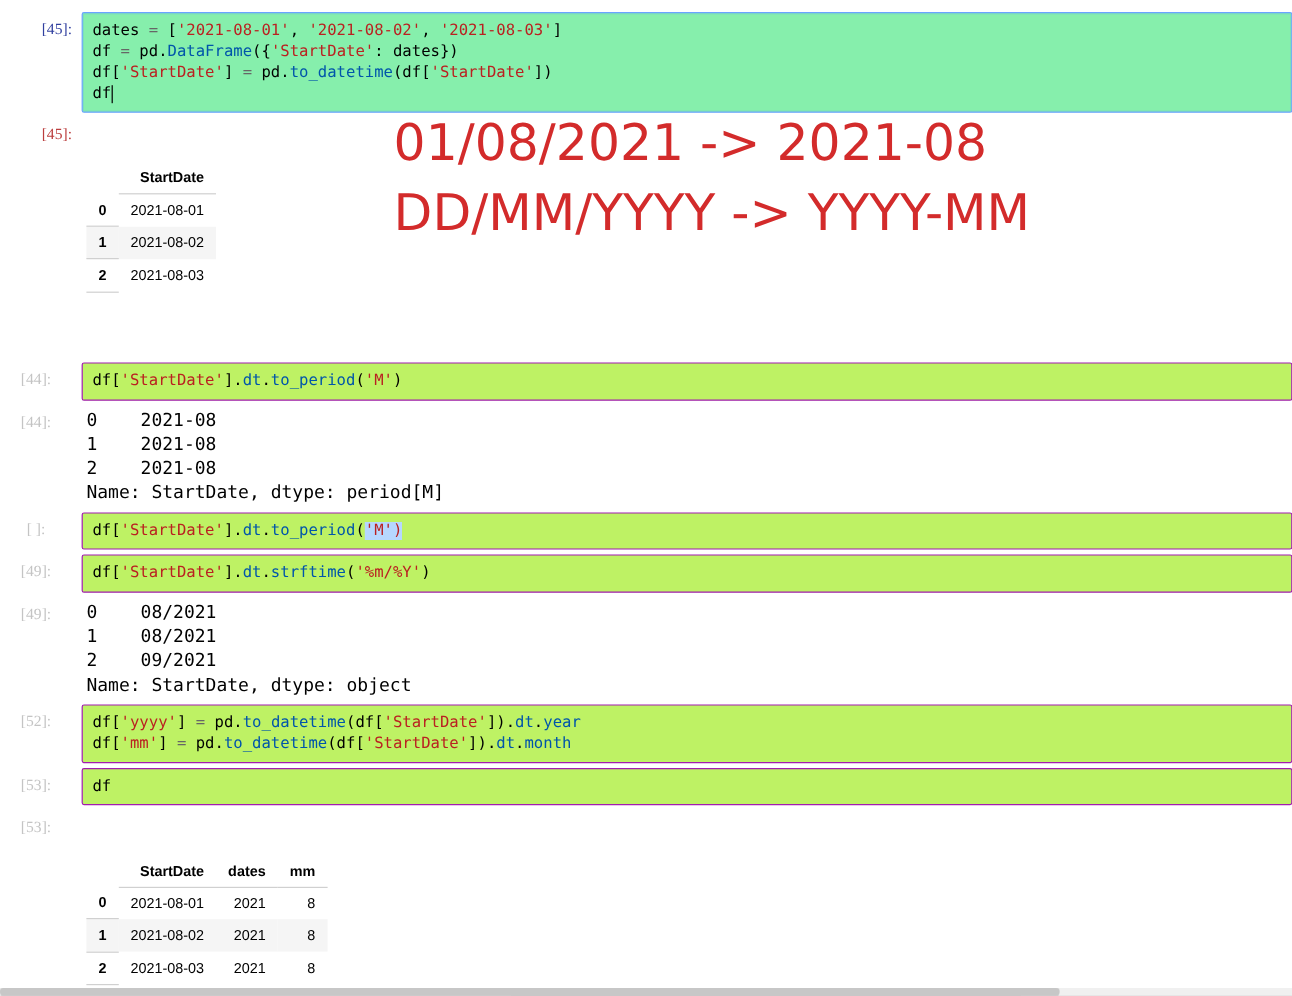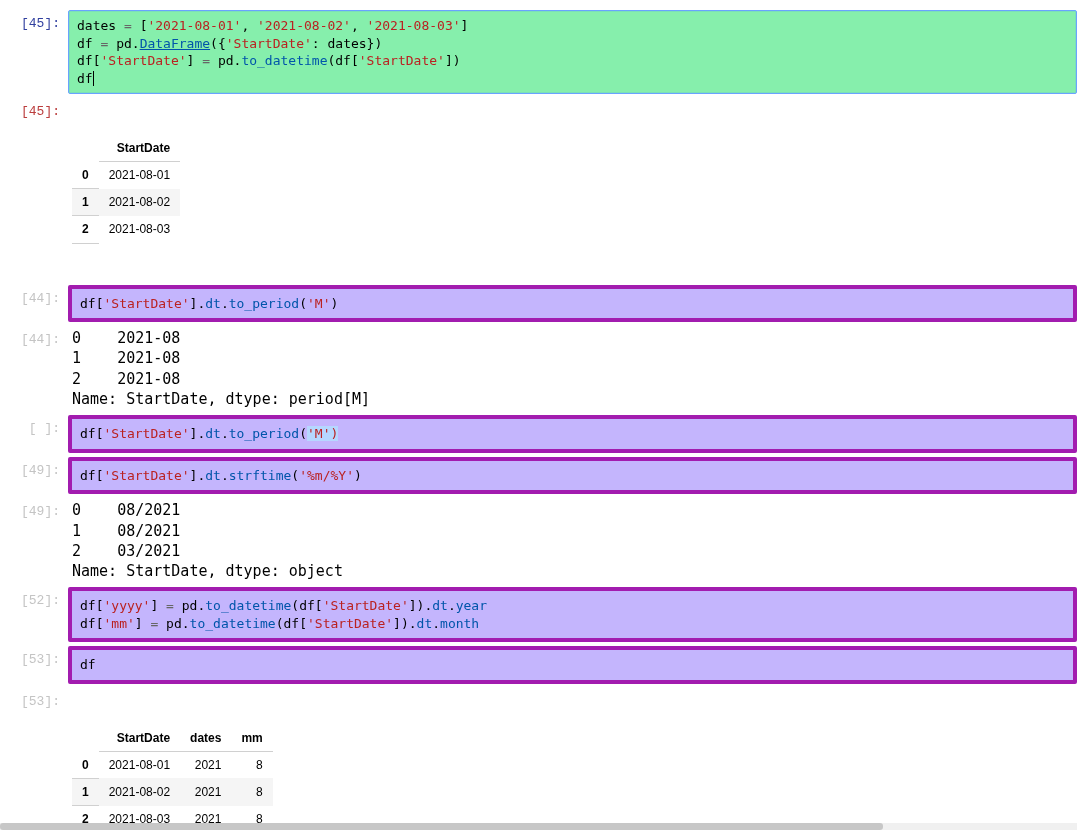--- a/index.html
+++ b/index.html
@@ -1,38 +1,38 @@
 <!DOCTYPE html>
 <html><head>
 <meta charset="utf-8">
 <style>
   html,body{margin:0;padding:0;background:#fff;font-family:"Helvetica Neue",Helvetica,Arial,sans-serif;color:#000;}
   .notebook{padding:10px 0 0 0;}
   .title{font-size:28px;font-weight:700;margin:8px 0 18px 65px;}
   .cell{display:flex;align-items:flex-start;margin-bottom:4px;}
-  .prompt{width:60px;min-width:60px;text-align:right;padding:6px 8px 0 0;font-family:Liberation Mono, monospace;font-size:13px;color:#303F9F;}
+  .prompt{width:60px;min-width:60px;text-align:right;padding:6px 8px 0 0;font-family:Liberation Serif, serif;font-size:13px;color:#303F9F;}
   .prompt.out{color:#bb3d3d;}
-  .prompt.faded{color:#c4c4c4;}
-  .input-area{flex:1;border:4px solid #a21caf;border-radius:2px;background:#c4b5fd;padding:6px 8px;font-family:Menlo,Consolas,monospace;font-size:13px;line-height:1.35;overflow:auto;}
+  .prompt.faded{color:#c4c4c4;text-align:center;}
+  .input-area{flex:1;border:1px solid #a21caf;border-radius:2px;background:#bef264;padding:6px 8px;font-family:Menlo,Consolas,monospace;font-size:13px;line-height:1.35;overflow:auto;}
   .input-area.selected{border:1px solid #6aa3ff;background:#86efac;box-shadow:inset 0 0 0 1px rgba(66,139,255,0.15);}
   .output-area{flex:1;padding:2px 0 2px 4px;font-family:Menlo,Consolas,monospace;font-size:13px;line-height:1.35;white-space:pre;position:relative;}
   .plain-out{flex:1;padding:2px 0 2px 4px;font-family:Menlo,Consolas,monospace;font-size:15px;line-height:1.35;white-space:pre;}
   table.df{border-collapse:collapse;font-family:Liberation Sans, sans-serif;font-size:12px;}
   table.df th,table.df td{padding:5px 10px;text-align:right;}
   table.df th{font-weight:700;border-bottom:1px solid #d0d0d0;}
   table.df .idx{font-weight:700;}
   table.df tbody tr:nth-child(even){background:#f5f5f5;}
   table.df thead th:first-child{border:none;}
   .overlay{position:absolute;left:260px;top:-8px;font-family:"DejaVu Sans","Segoe UI",sans-serif;color:#d32b2b;font-size:42px;line-height:1.4;font-weight:400;white-space:pre;}
   
   .s{color:#ba2121;}      
   .n{color:#000;}
   .p{color:#000;}  
   .eq{color:#666;}
-  .DataFrame{color:#0055aa;text-decoration:underline;}
+  .DataFrame{color:#0055aa;}
   .fn{color:#0055aa;}
   .dt{color:#0055aa;}
   .sel{background:#b6d7ff;}
   .cursor{border-right:1px solid #000;}
   .scrollbar{position:fixed;left:0;right:0;bottom:0;height:7px;background:#f0f0f0;}
   .scrollbar .thumb{position:absolute;left:0;top:0;height:7px;width:82%;background:#c7c7c7;border-radius:3px;}
 </style>
 </head>
 <body>
 
@@ -41,20 +41,22 @@
 
   <div class="cell">
     <div class="prompt">[45]:</div>
     <div class="input-area selected"><span class="n">dates </span><span class="eq">=</span><span class="n"> </span><span class="p">[</span><span class="s">'2021-08-01'</span><span class="p">, </span><span class="s">'2021-08-02'</span><span class="p">, </span><span class="s">'2021-08-03'</span><span class="p">]</span><br><span class="n">df </span><span class="eq">=</span><span class="n"> pd</span><span class="p">.</span><span class="DataFrame">DataFrame</span><span class="p">({</span><span class="s">'StartDate'</span><span class="p">: dates})</span><br><span class="n">df[</span><span class="s">'StartDate'</span><span class="p">] </span><span class="eq">=</span><span class="n"> pd</span><span class="p">.</span><span class="fn">to_datetime</span><span class="p">(df[</span><span class="s">'StartDate'</span><span class="p">])</span><br><span class="n">df</span><span class="cursor">​</span></div>
   </div>
 
   <div class="cell">
     <div class="prompt out">[45]:</div>
     <div class="output-area">
       <table class="df"><thead><tr><th></th><th>StartDate</th></tr></thead><tbody><tr><th class="idx">0</th><td>2021-08-01</td></tr><tr><th class="idx">1</th><td>2021-08-02</td></tr><tr><th class="idx">2</th><td>2021-08-03</td></tr></tbody></table>
+      <div class="overlay"><span>01/08/2021 -&gt; 2021-08</span>
+<span>DD/MM/YYYY -&gt; YYYY-MM</span></div>
     </div>
   </div>
 
   <div class="cell">
     <div class="prompt faded">[44]:</div>
     <div class="input-area"><span class="n">df[</span><span class="s">'StartDate'</span><span class="p">]</span><span class="p">.</span><span class="dt">dt</span><span class="p">.</span><span class="fn">to_period</span><span class="p">(</span><span class="s">'M'</span><span class="p">)</span></div>
   </div>
 
   <div class="cell">
     <div class="prompt faded">[44]:</div>
@@ -71,21 +73,21 @@
 
   <div class="cell">
     <div class="prompt faded">[49]:</div>
     <div class="input-area"><span class="n">df[</span><span class="s">'StartDate'</span><span class="p">]</span><span class="p">.</span><span class="dt">dt</span><span class="p">.</span><span class="fn">strftime</span><span class="p">(</span><span class="s">'%m/%Y'</span><span class="p">)</span></div>
   </div>
 
   <div class="cell">
     <div class="prompt faded">[49]:</div>
     <div class="plain-out">0    08/2021
 1    08/2021
-2    03/2021
+2    09/2021
 Name: StartDate, dtype: object</div>
   </div>
 
   <div class="cell">
     <div class="prompt faded">[52]:</div>
     <div class="input-area"><span class="n">df[</span><span class="s">'yyyy'</span><span class="p">] </span><span class="eq">=</span><span class="n"> pd</span><span class="p">.</span><span class="fn">to_datetime</span><span class="p">(df[</span><span class="s">'StartDate'</span><span class="p">]).</span><span class="dt">dt</span><span class="p">.</span><span class="fn">year</span><br><span class="n">df[</span><span class="s">'mm'</span><span class="p">] </span><span class="eq">=</span><span class="n"> pd</span><span class="p">.</span><span class="fn">to_datetime</span><span class="p">(df[</span><span class="s">'StartDate'</span><span class="p">]).</span><span class="dt">dt</span><span class="p">.</span><span class="fn">month</span></div>
   </div>
 
   <div class="cell">
     <div class="prompt faded">[53]:</div>

